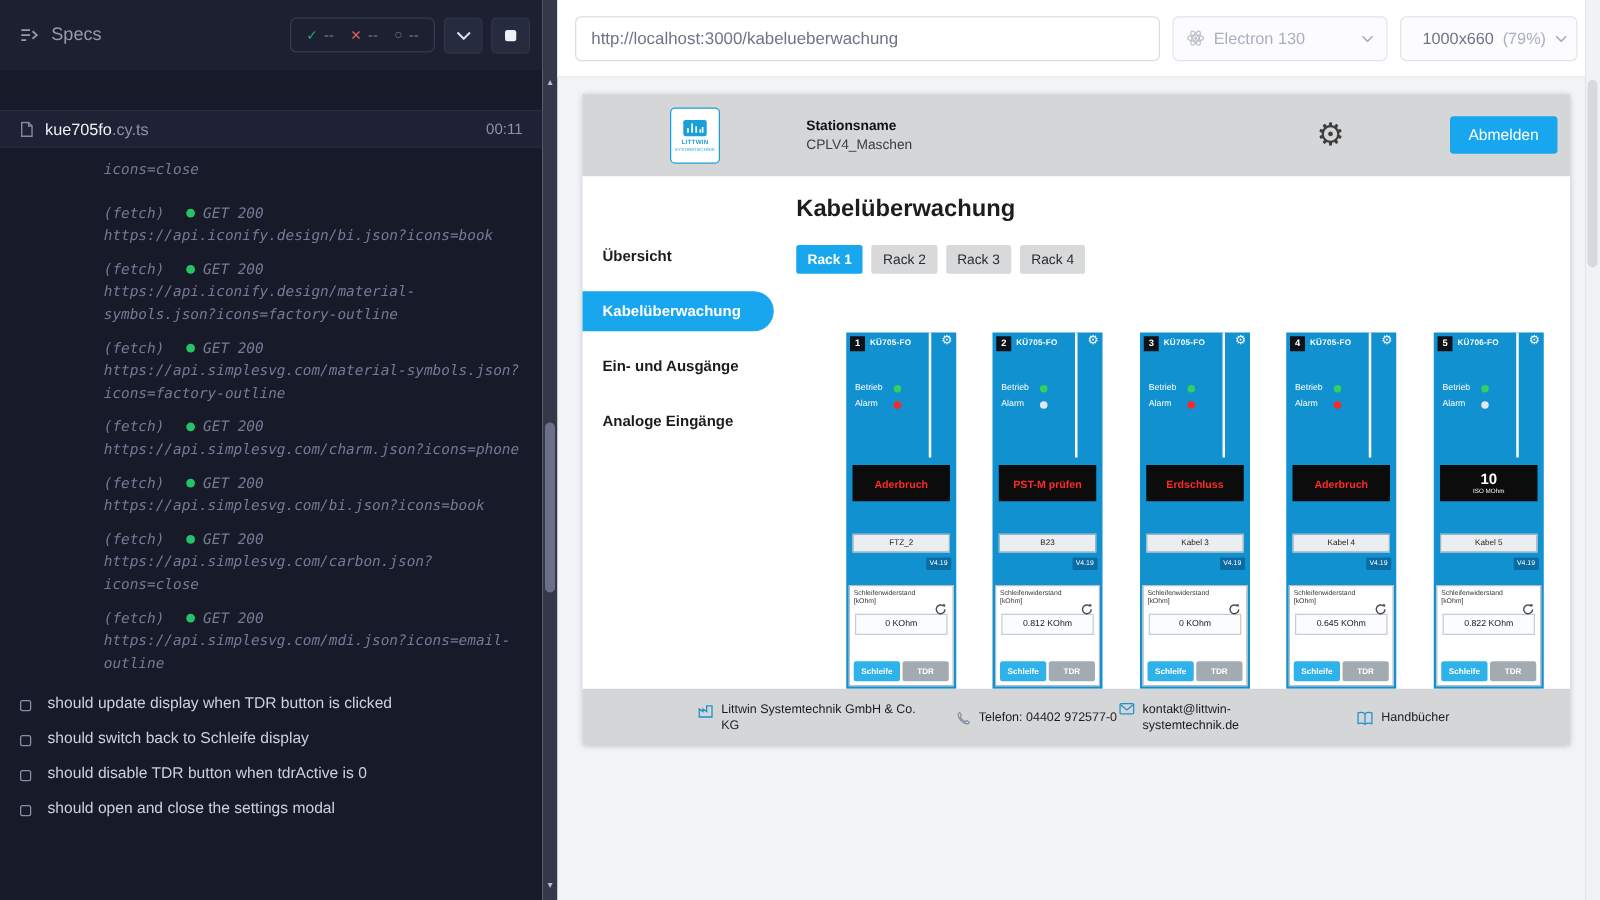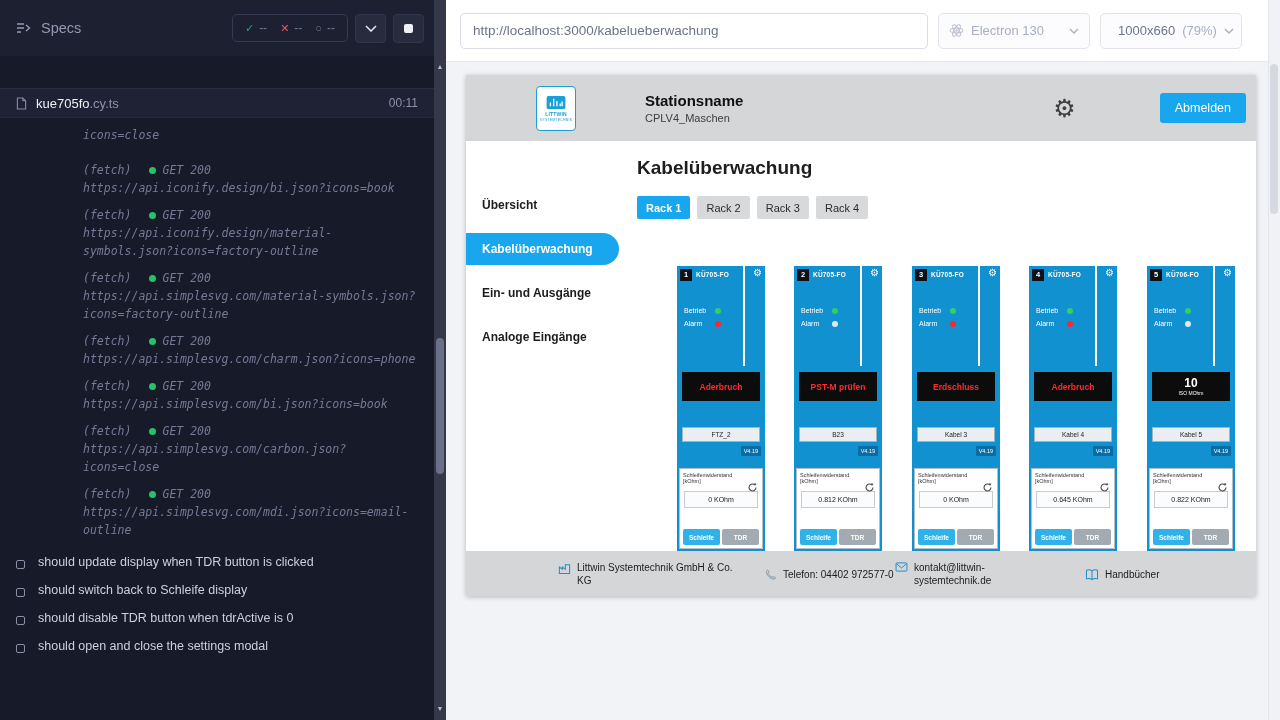--- a/index.html
+++ b/index.html
@@ -38,34 +38,34 @@
 .vscroll .arr{position:absolute;left:0;width:12px;text-align:center;font-size:7px;color:#b6bac8;line-height:10px}
 .arr.up{top:62px}
 .arr.down{bottom:6px}
 .vthumb{position:absolute;left:2px;top:338px;width:8px;height:136px;background:#6b7088;border-radius:4px}
 
 
 .aut-pane{position:absolute;left:446px;top:0;width:834px;height:720px;background:#f2f3f6}
 .browser-bar{height:62px;background:#fff;border-bottom:1px solid #e7e8ee;display:flex;align-items:center;padding:16px 14px;gap:10px}
 .url-input{width:468px;height:36px;border:1px solid #dadde6;border-radius:5px;padding:0 12px;font-size:13.5px;color:#6e7488;font-family:"Liberation Sans",sans-serif;background:#fff;outline:none}
 .sel{height:36px;border:1px solid #e2e4ec;border-radius:5px;display:flex;align-items:center;gap:7px;padding:0 10px;font-size:13px;background:#fcfcfe;cursor:pointer}
-.browser-sel{width:152px;color:#a9aec0}
+.browser-sel{width:172px;color:#a9aec0}
 .viewport-sel{width:142px;color:#6e7488}
 .viewport-sel .zoom{color:#a9aec0}
 .chev{margin-left:auto;flex:none}
 
 
 .aut-stage{position:relative;height:658px}
 .app{position:absolute;left:20px;top:13px;width:790px;height:521px;background:#fff;box-shadow:0 1px 5px rgba(0,0,0,.25)}
 .app-header{position:relative;height:66px;background:#d5d6d8;display:flex;align-items:center;padding:0 10px 0 70px}
 .logo{width:40px;height:45px;background:#fff;border:1px solid #1a9fd8;border-radius:4px;display:flex;flex-direction:column;align-items:center;justify-content:center;gap:1px;flex:none}
 .logo-text{font-size:5px;font-weight:700;color:#1a9fd8;letter-spacing:.2px}
 .logo-sub{font-size:3.5px;color:#1a9fd8;letter-spacing:.2px}
 .station{margin-left:69px}
-.station-label{font-size:15px;font-weight:700;color:#111}
+.station-label{font-size:11px;font-weight:700;color:#111}
 .station-value{font-size:11px;color:#3d3d3d;margin-top:3px}
 .app-gear{margin-left:auto;margin-right:84px;font-size:25px;color:#3e3e3e;line-height:1;cursor:pointer}
 .logout{height:30px;padding:0 15px;background:#18a6ee;color:#fff;border:none;border-radius:3px;font-size:12.5px;font-family:"Liberation Sans",sans-serif;cursor:pointer}
 .app-body{display:flex;height:410px}
 .app-nav{width:155px;padding-top:48px;flex:none}
 .nav-item{height:32px;display:flex;align-items:center;padding-left:16px;margin-bottom:12px;font-size:12px;font-weight:700;color:#1c1c1c;cursor:pointer}
 .nav-item.active{width:153px;background:#18a6ee;color:#fff;border-radius:0 18px 18px 0}
 .app-main{flex:1;position:relative;padding:16px 0 0 16px}
 .app-main h1{font-size:19px;font-weight:700;color:#1d1d1d}
 .tabs{margin-top:17px;display:flex;gap:7px}

